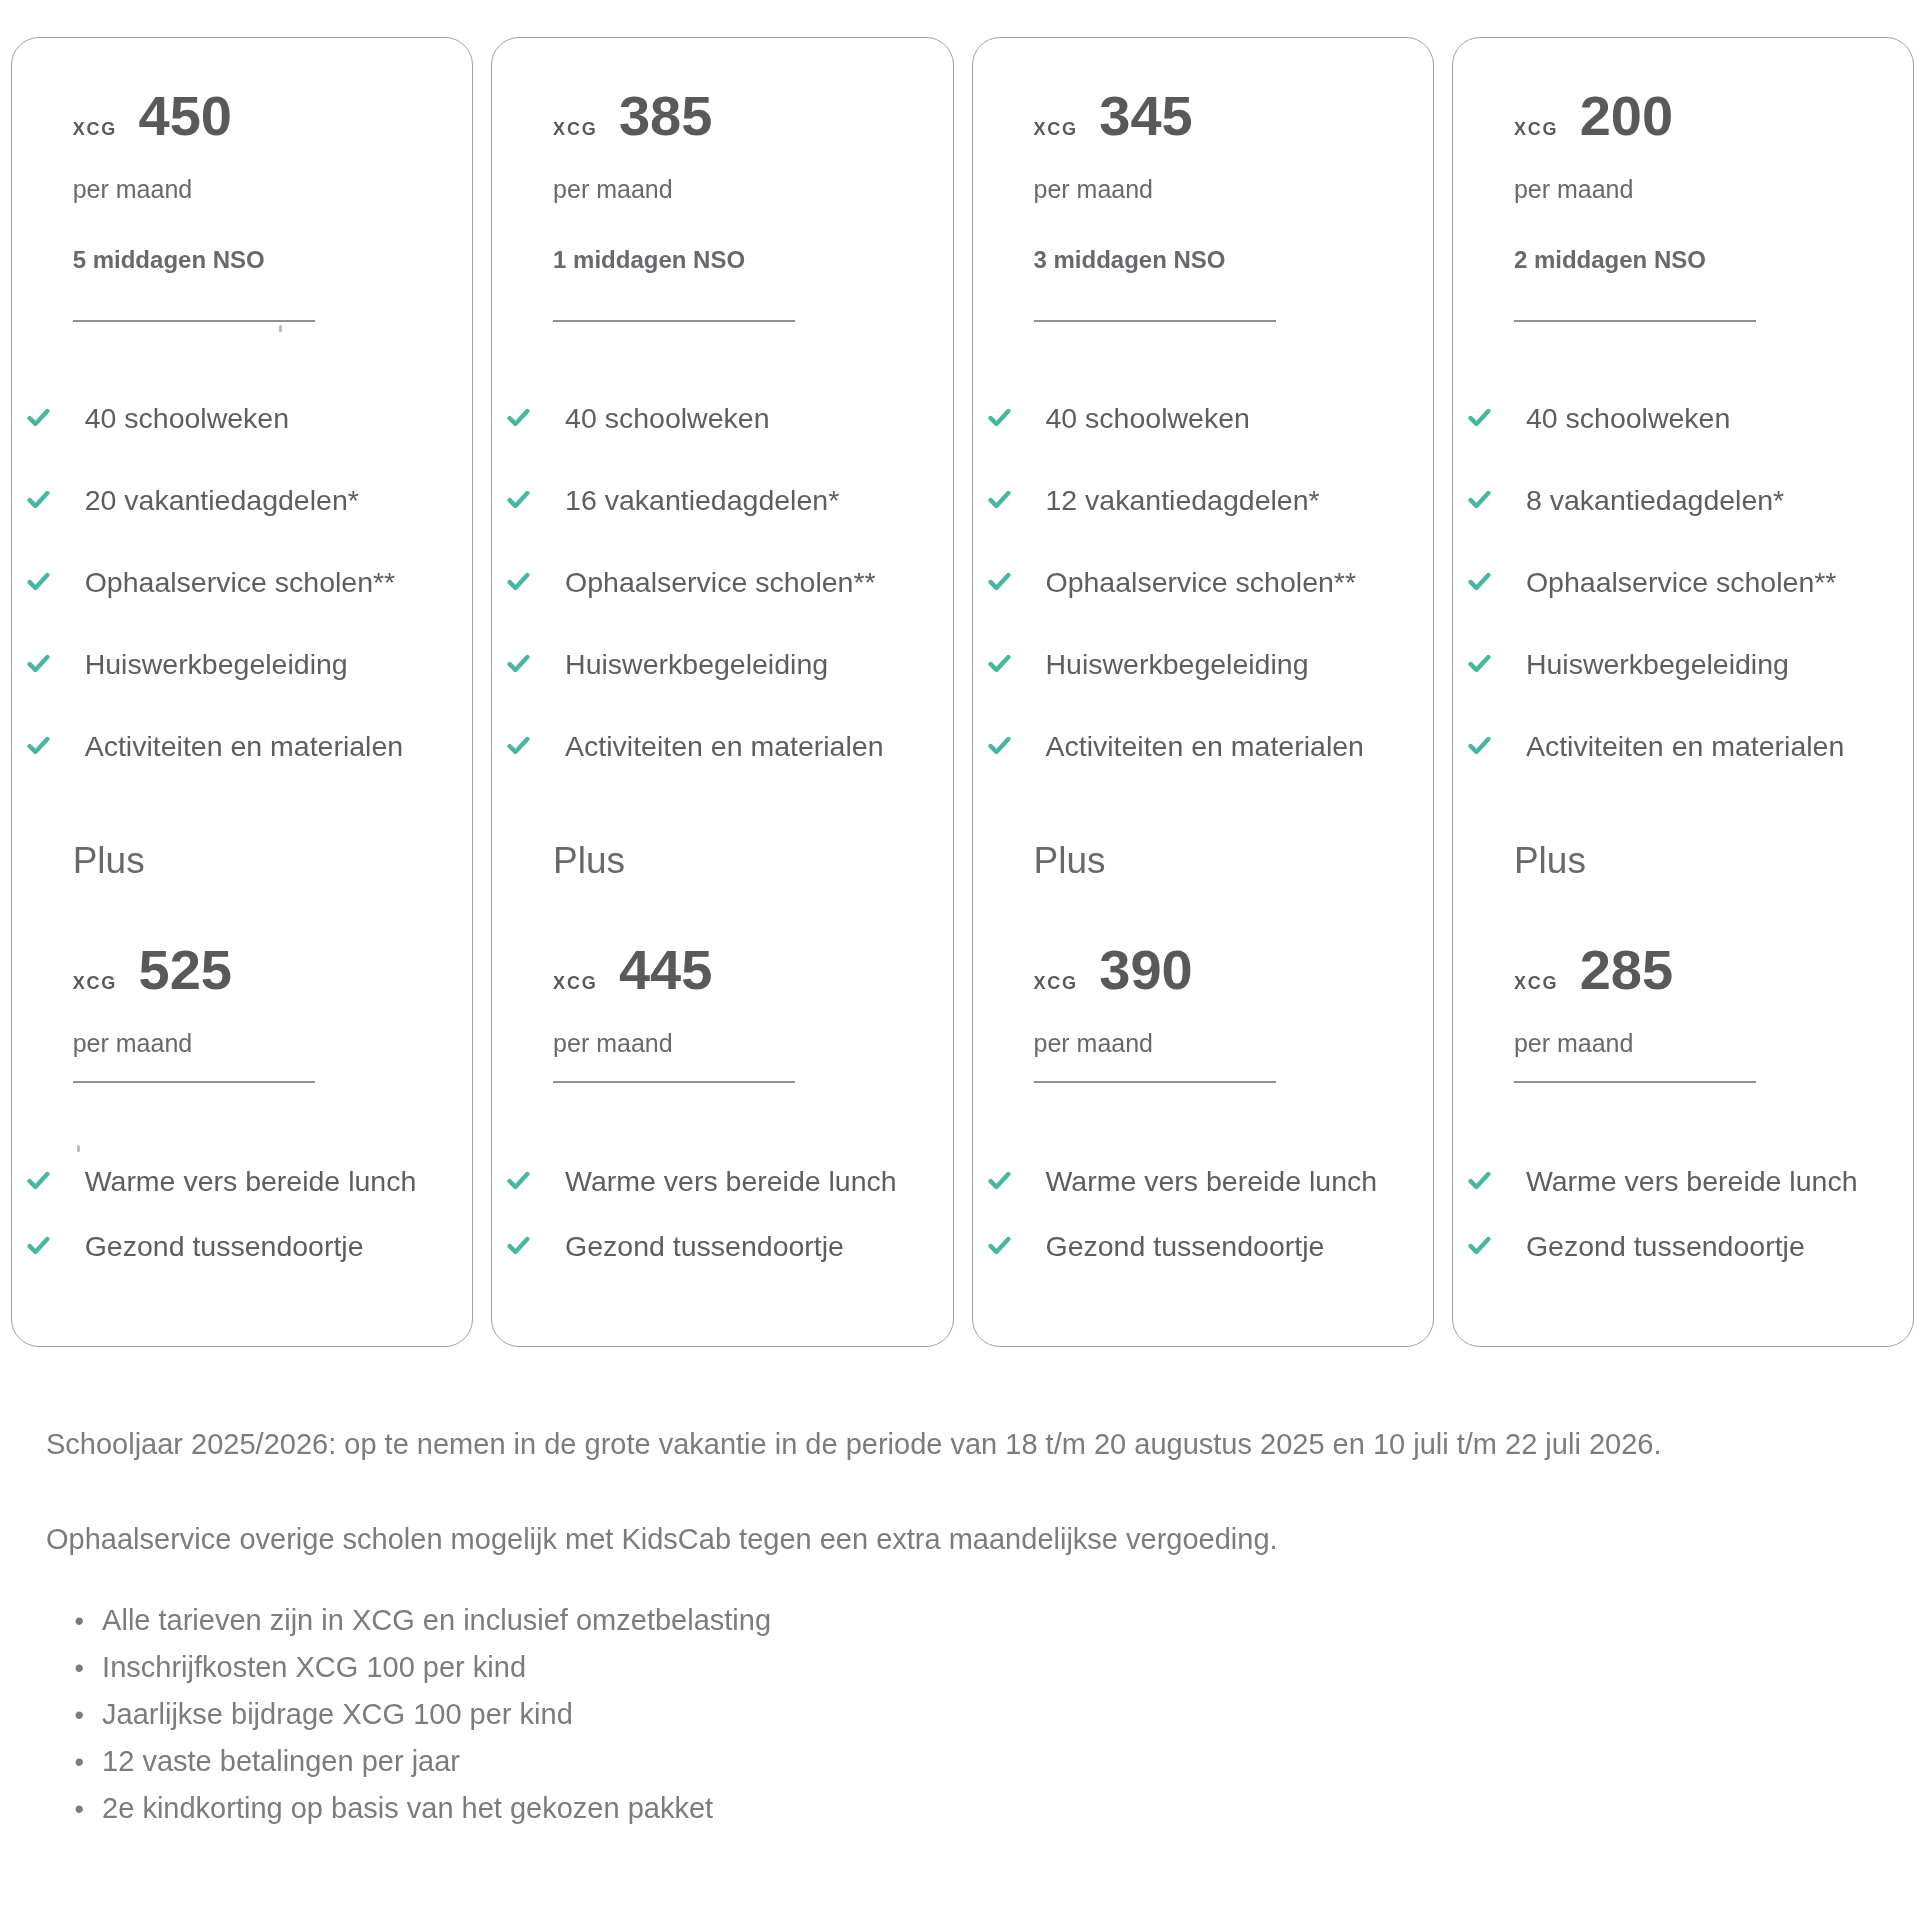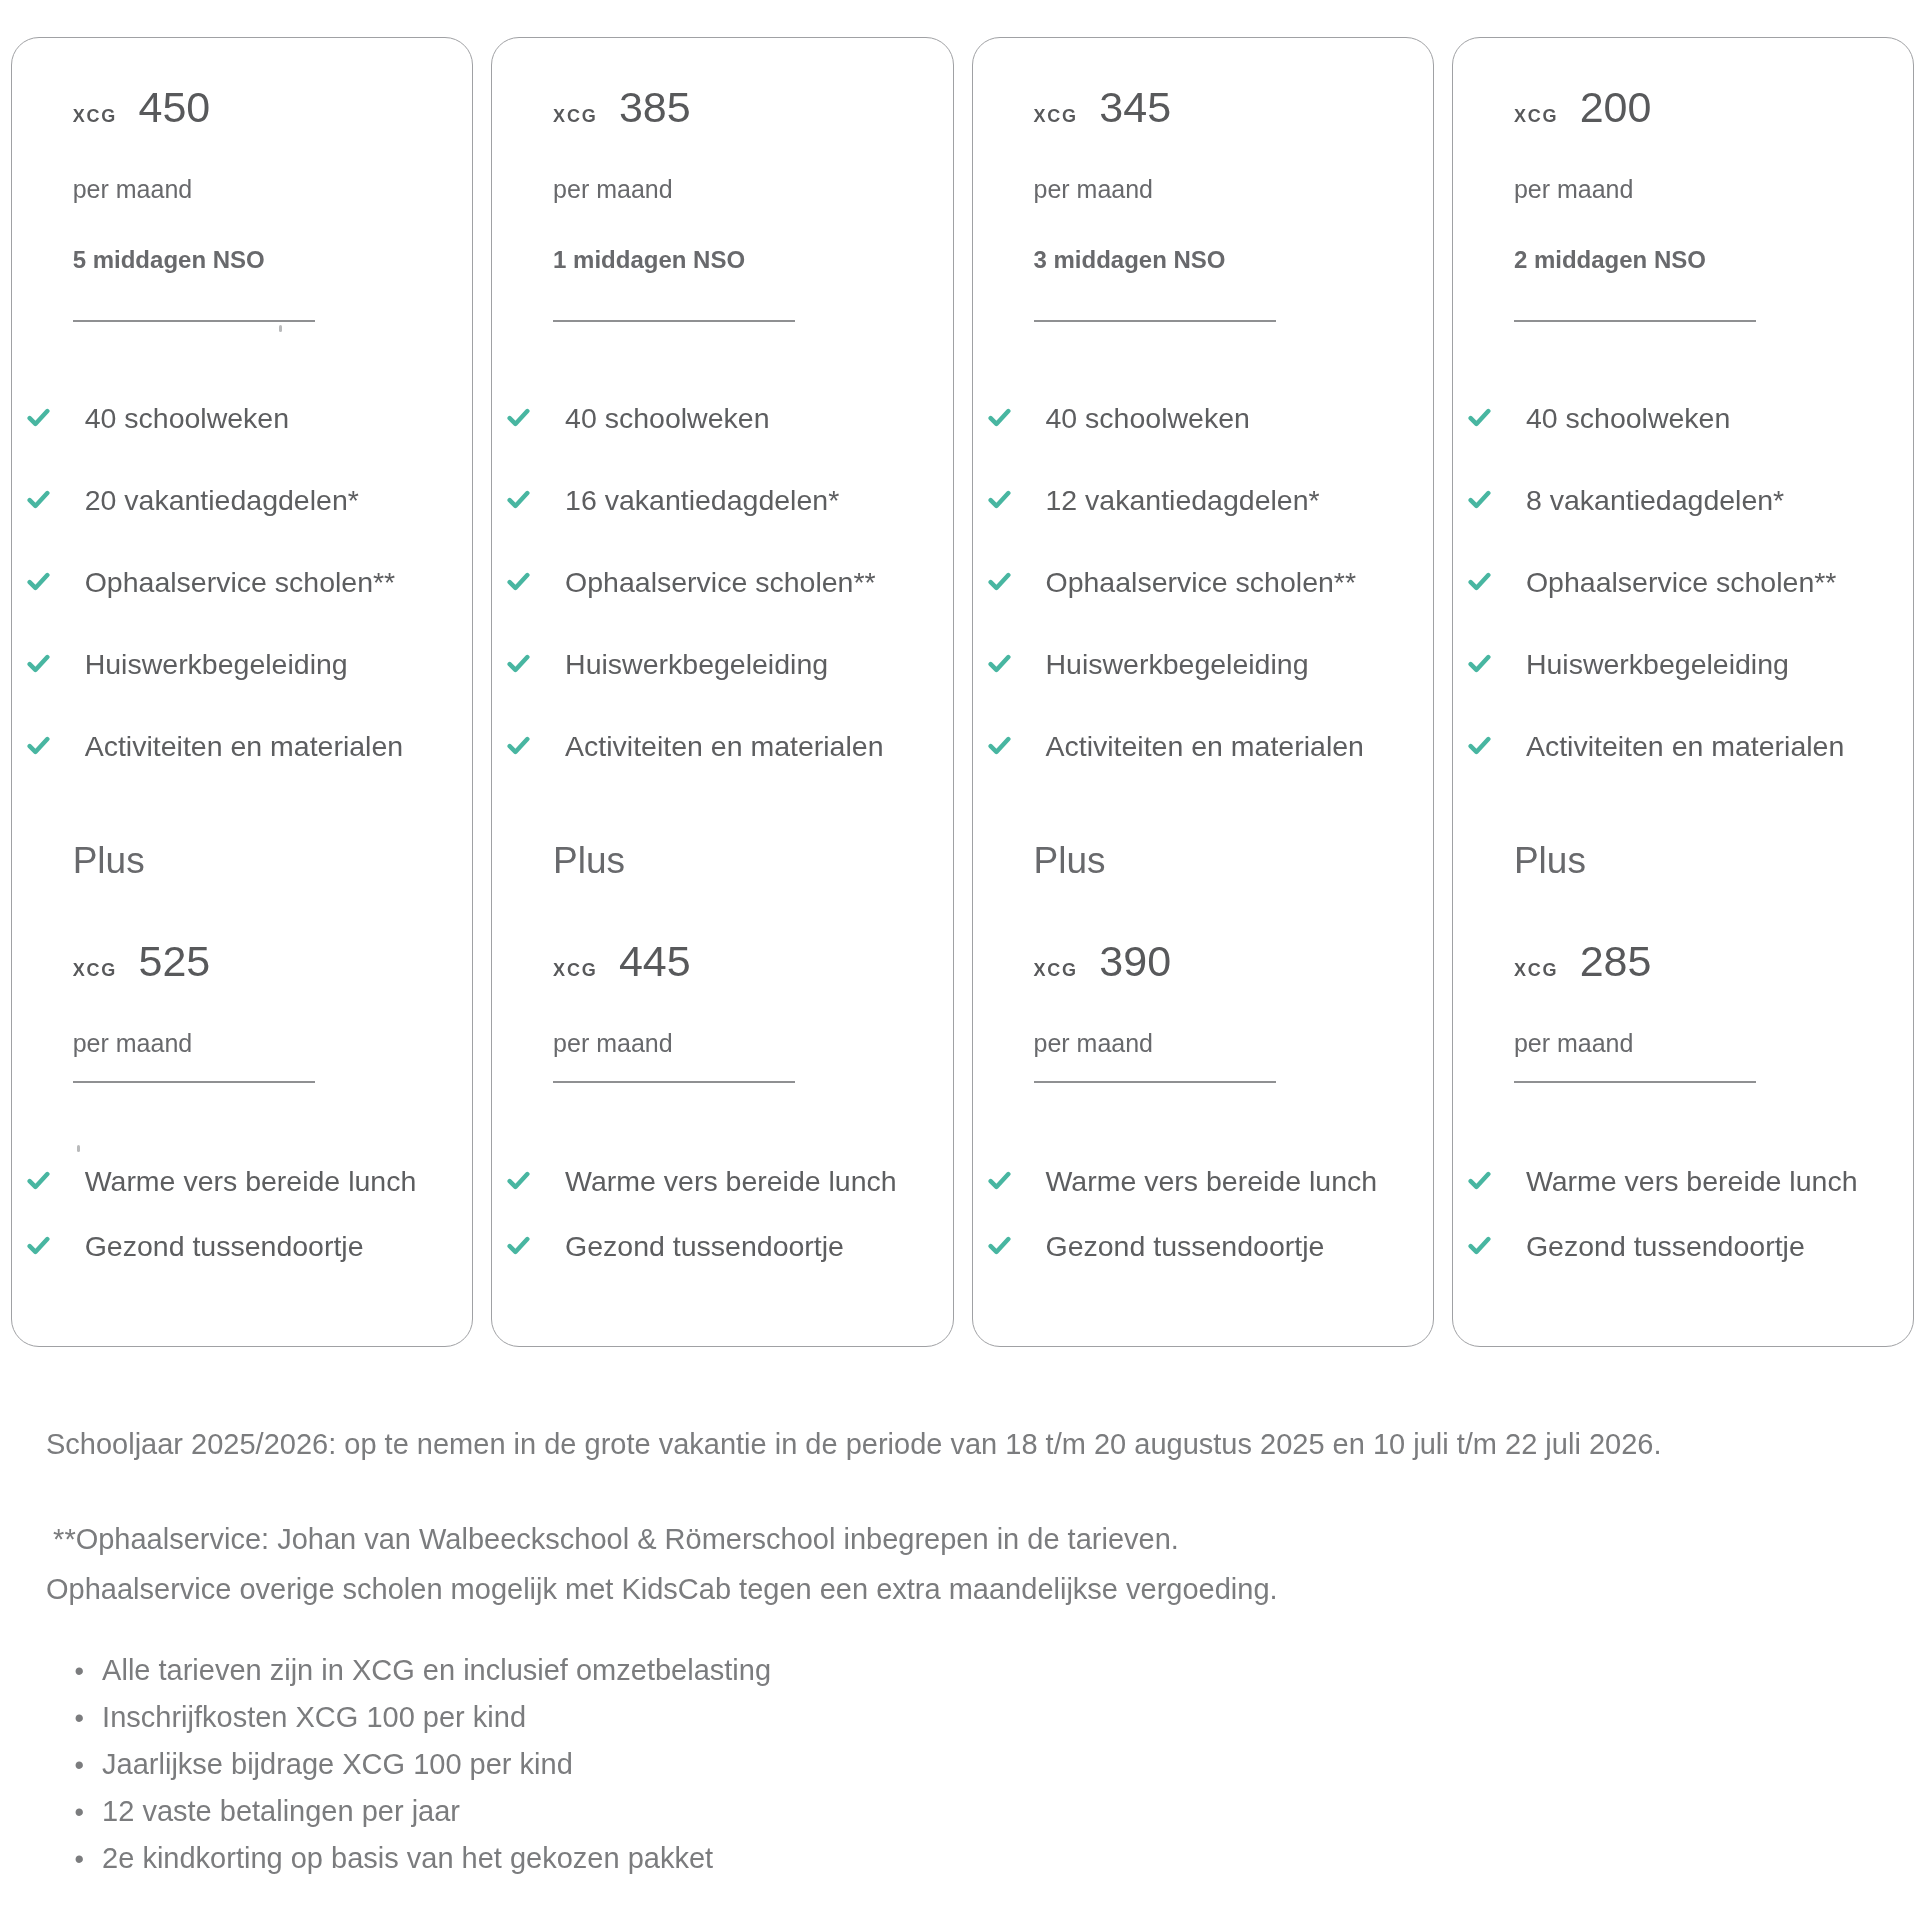--- a/index.html
+++ b/index.html
@@ -41,22 +41,22 @@
     height:50px;
     white-space:nowrap;
   }
   .currency{
     font-size:18px;
     font-weight:700;
     letter-spacing:1.8px;
     color:var(--price-text);
   }
   .amount{
-    font-size:43px;
-    font-weight:400;
+    font-size:56px;
+    font-weight:700;
     color:var(--price-text);
   }
   .per-label{
     margin-top:41px;
     font-size:25px;
     line-height:30px;
     color:var(--body-text);
     white-space:nowrap;
   }
   .package-name{
@@ -504,21 +504,20 @@
       </ul>
   </section>
 
 </div>
 
 <div class="footnotes">
   <div class="fn-block-1">
     <p>Schooljaar 2025/2026: op te nemen in de grote vakantie in de periode van 18 t/m 20 augustus 2025 en 10 juli t/m 22 juli 2026.</p>
   </div>
   <div class="fn-block-2">
-    <p class="fn-indent">**Ophaalservice: Johan van Walbeeckschool &amp; Römerschool inbegrepen in de tarieven.</p>
     <p>Ophaalservice overige scholen mogelijk met KidsCab tegen een extra maandelijkse vergoeding.</p>
   </div>
   <ul class="notes">
 
       <li>
         <span class="note-bullet">•</span>
         <span class="note-text">Alle tarieven zijn in XCG en inclusief omzetbelasting</span>
       </li>
 
       <li>

